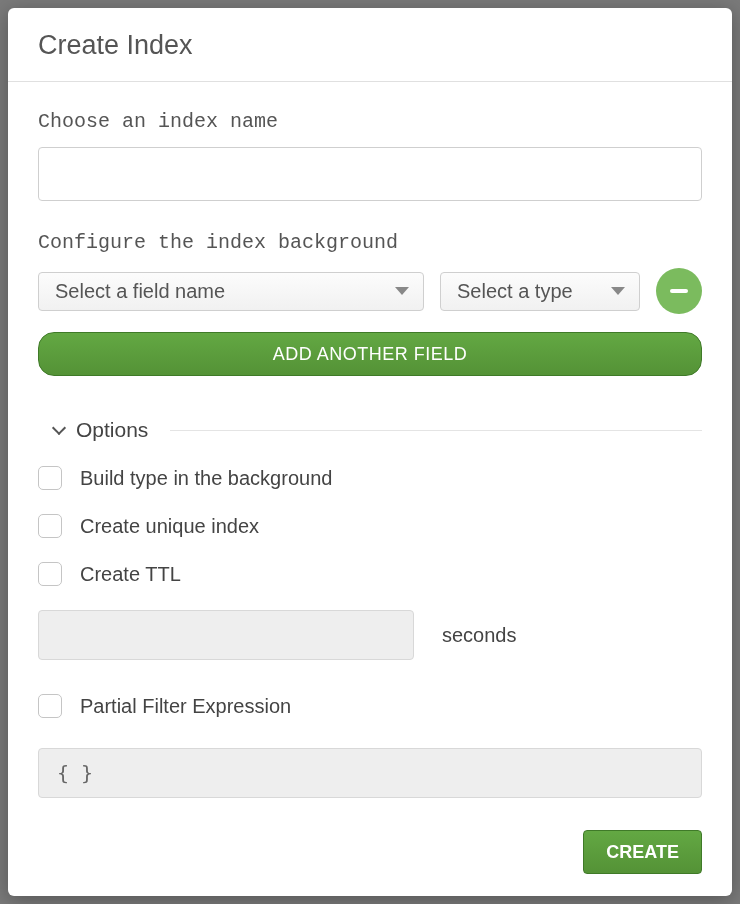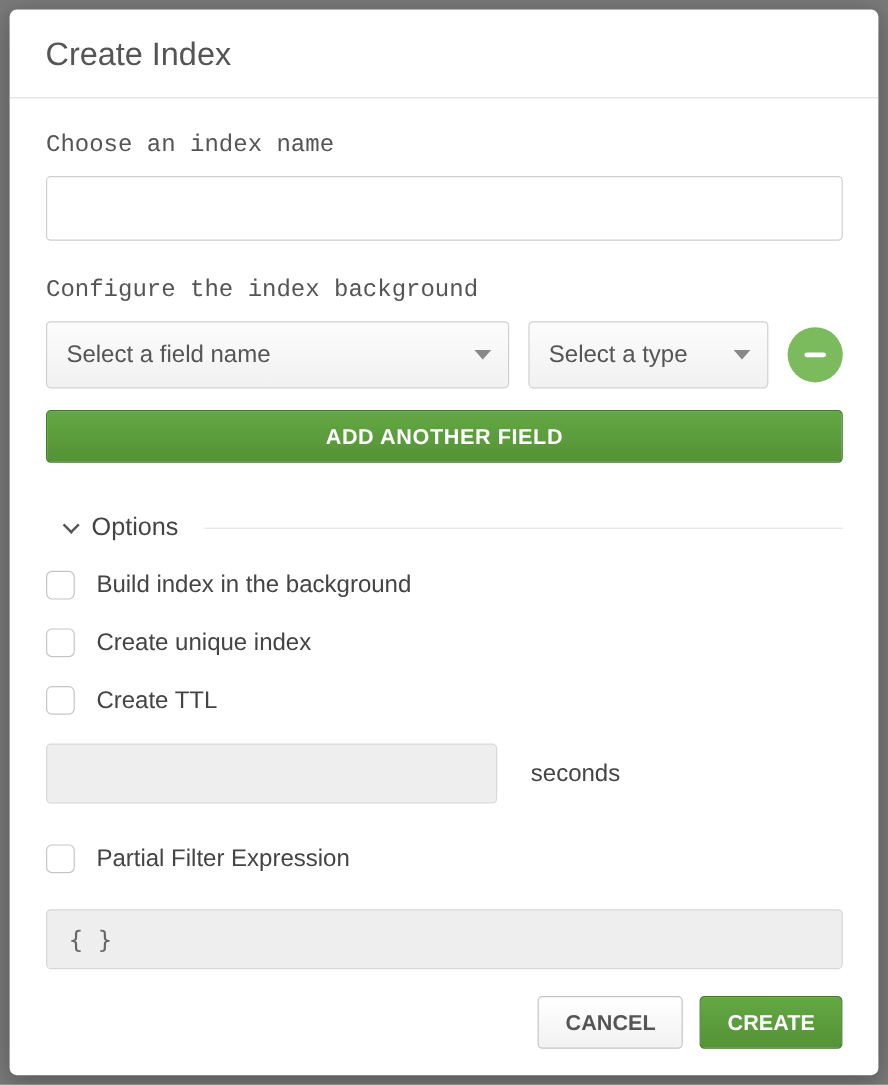--- a/index.html
+++ b/index.html
@@ -53,21 +53,21 @@
       background: #fff;
     }
     .section { margin-bottom: 30px; }
     .field-row {
       display: flex;
       align-items: center;
       gap: 16px;
       margin-bottom: 18px;
     }
     .select-btn {
-      height: 56px;
+      height: 39px;
       border: 1px solid #cfcfcf;
       border-radius: 4px;
       background: linear-gradient(#fcfcfc, #f1f1f1);
       font-size: 20px;
       color: #555;
       padding: 0 42px 0 16px;
       text-align: left;
       position: relative;
       cursor: pointer;
     }
@@ -98,24 +98,24 @@
       width: 18px; height: 4px;
       background: #fff;
       border-radius: 2px;
     }
     .add-field-btn {
       width: 100%;
       height: 44px;
       background: #5b9e3e;
       background: linear-gradient(#63a843, #549236);
       border: 1px solid #3f7a28;
-      border-radius: 4px;
+      border-radius: 16px;
       color: #fff;
       font-size: 18px;
-      font-weight: 700;
+      font-weight: 400;
       letter-spacing: 0.5px;
       cursor: pointer;
     }
     .options-header {
       display: flex;
       align-items: center;
       gap: 12px;
       margin: 42px 0 24px;
       padding-left: 16px;
       cursor: pointer;
@@ -247,21 +247,21 @@
     </div>
 
     <div class="options-header">
       <span class="chevron-down"></span>
       <span class="options-label">Options</span>
       <span class="options-line"></span>
     </div>
 
     <div class="check-row">
       <button class="checkbox"></button>
-      <span class="check-label">Build index in the background</span>
+      <span class="check-label">Build type in the background</span>
     </div>
 
     <div class="check-row">
       <button class="checkbox"></button>
       <span class="check-label">Create unique index</span>
     </div>
 
     <div class="check-row">
       <button class="checkbox"></button>
       <span class="check-label">Create TTL</span>
@@ -275,17 +275,16 @@
     <div class="check-row">
       <button class="checkbox"></button>
       <span class="check-label">Partial Filter Expression</span>
     </div>
 
     <input type="text" class="filter-input" value="{ }" style="">
 
   </div>
 
   <div class="modal-footer">
-    <button class="btn btn-cancel">CANCEL</button>
     <button class="btn btn-create">CREATE</button>
   </div>
 
 </div>
 
 </body></html>

